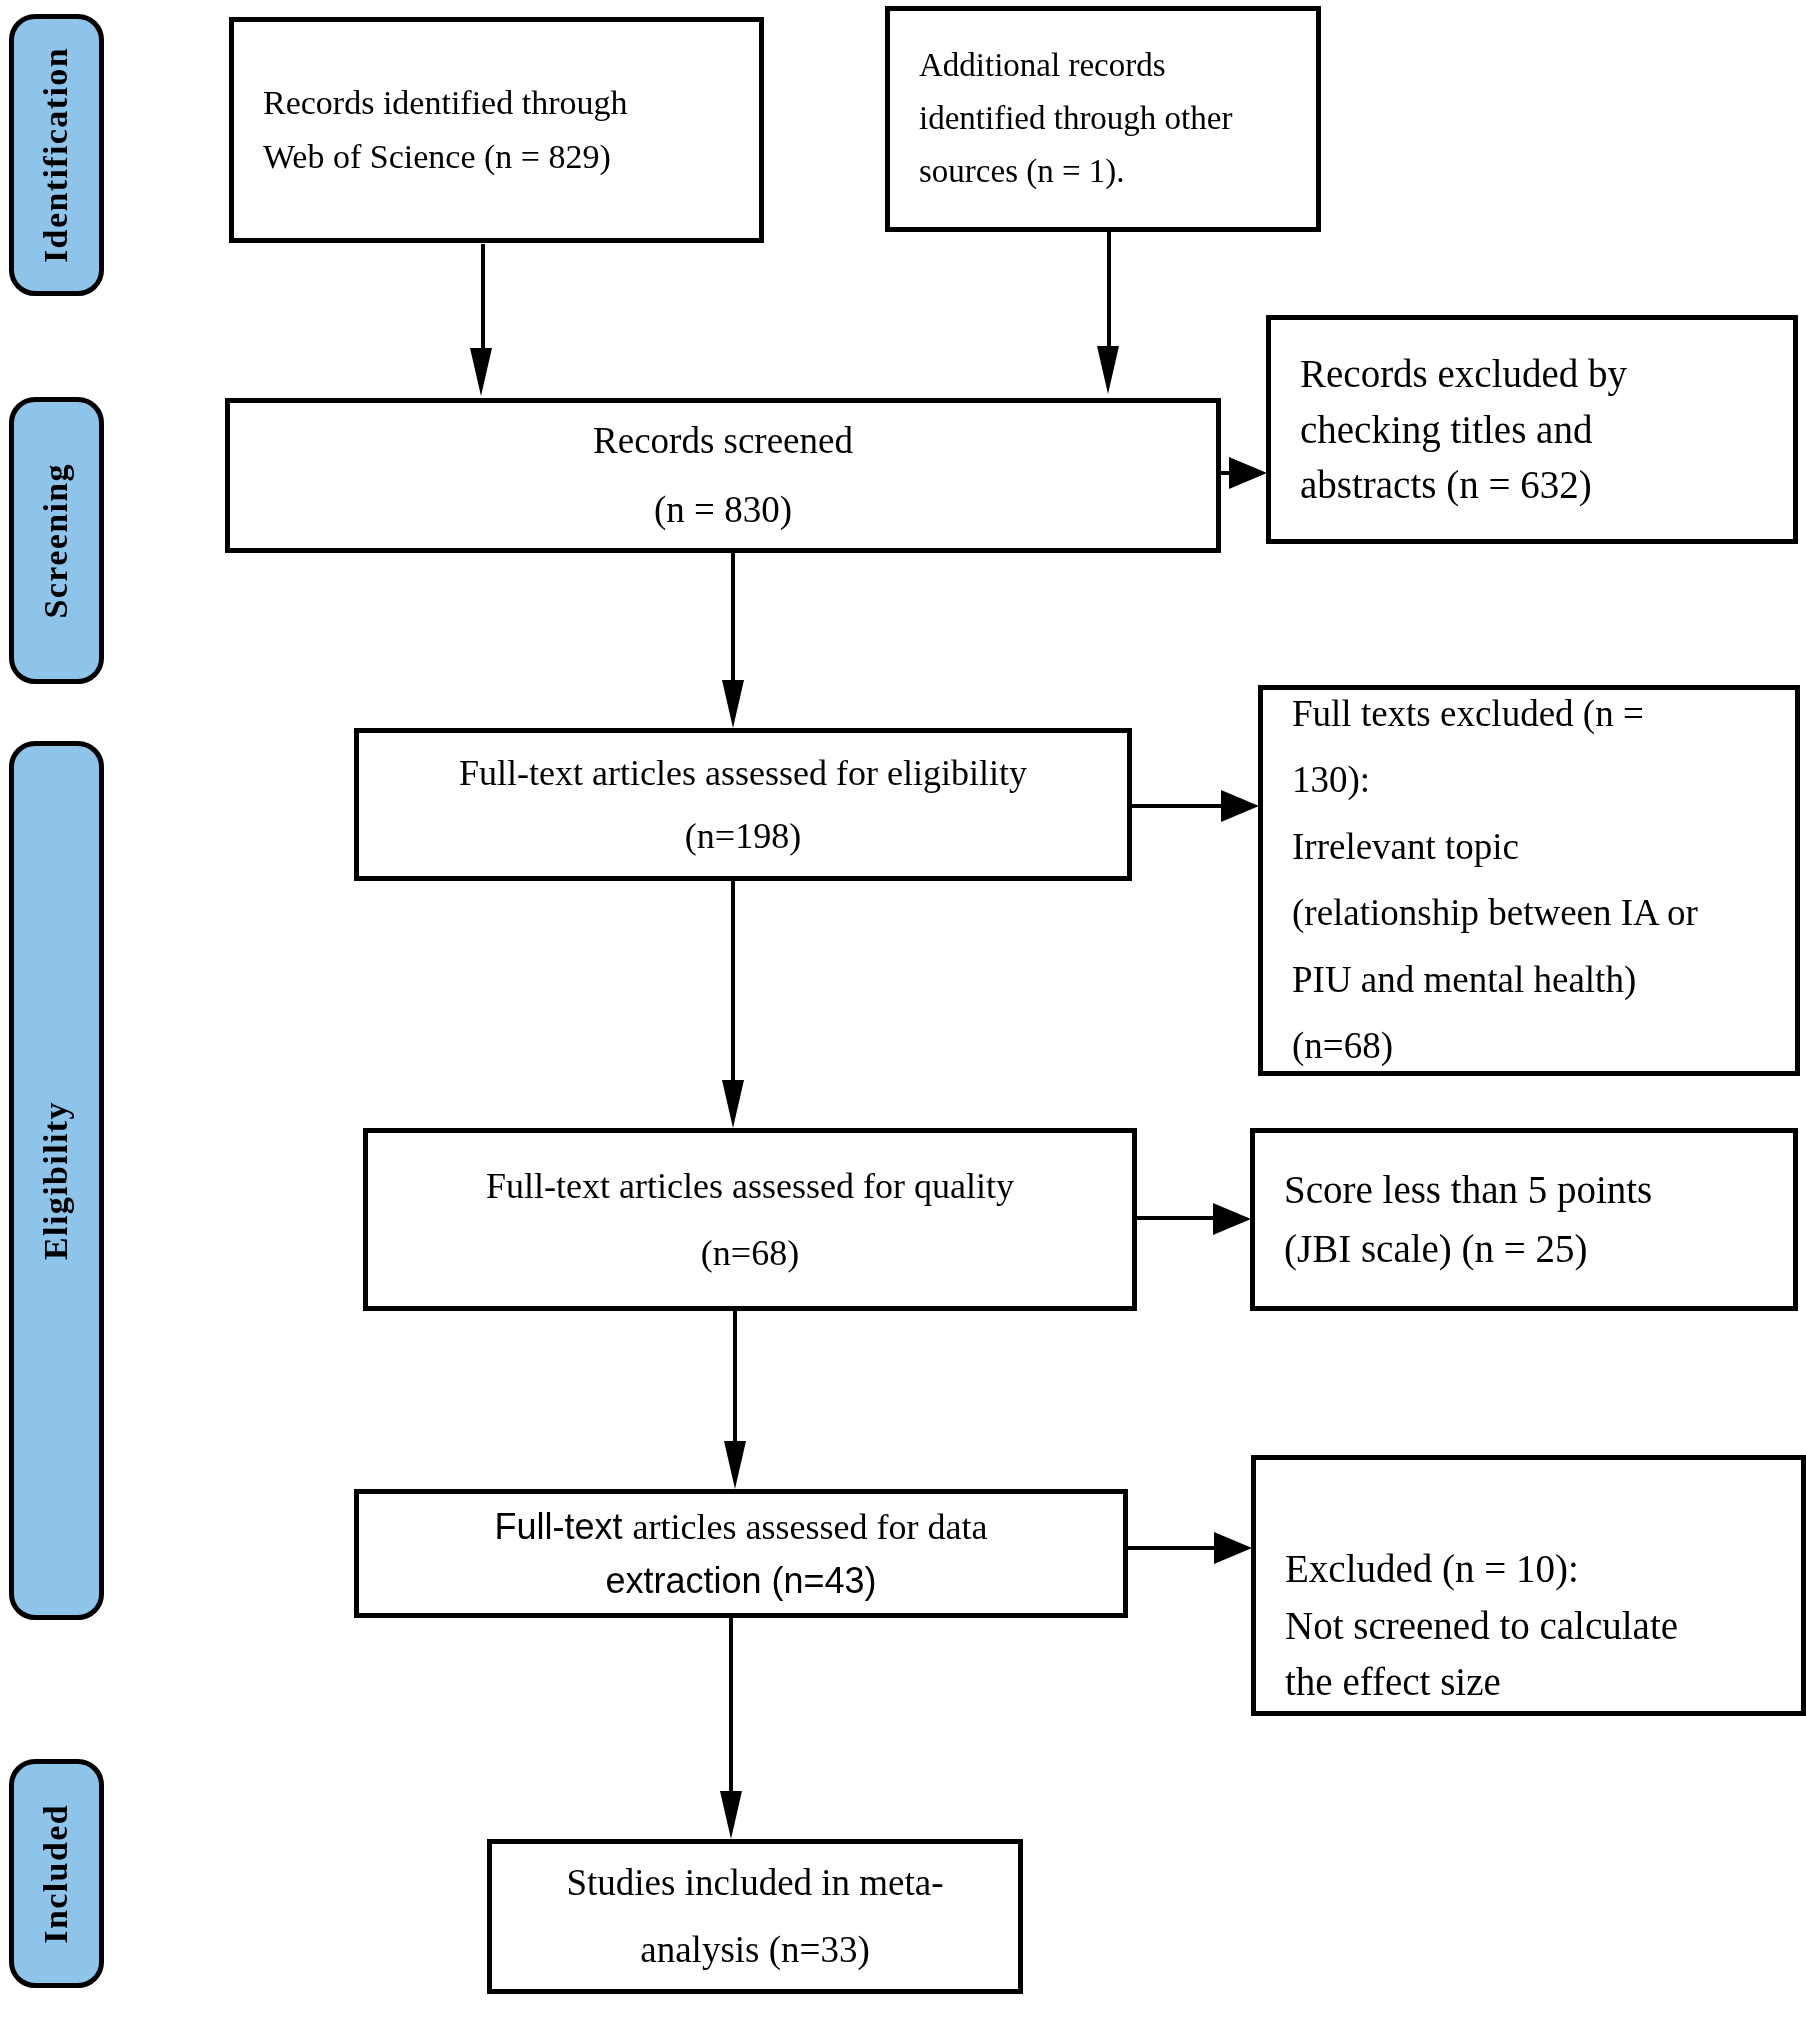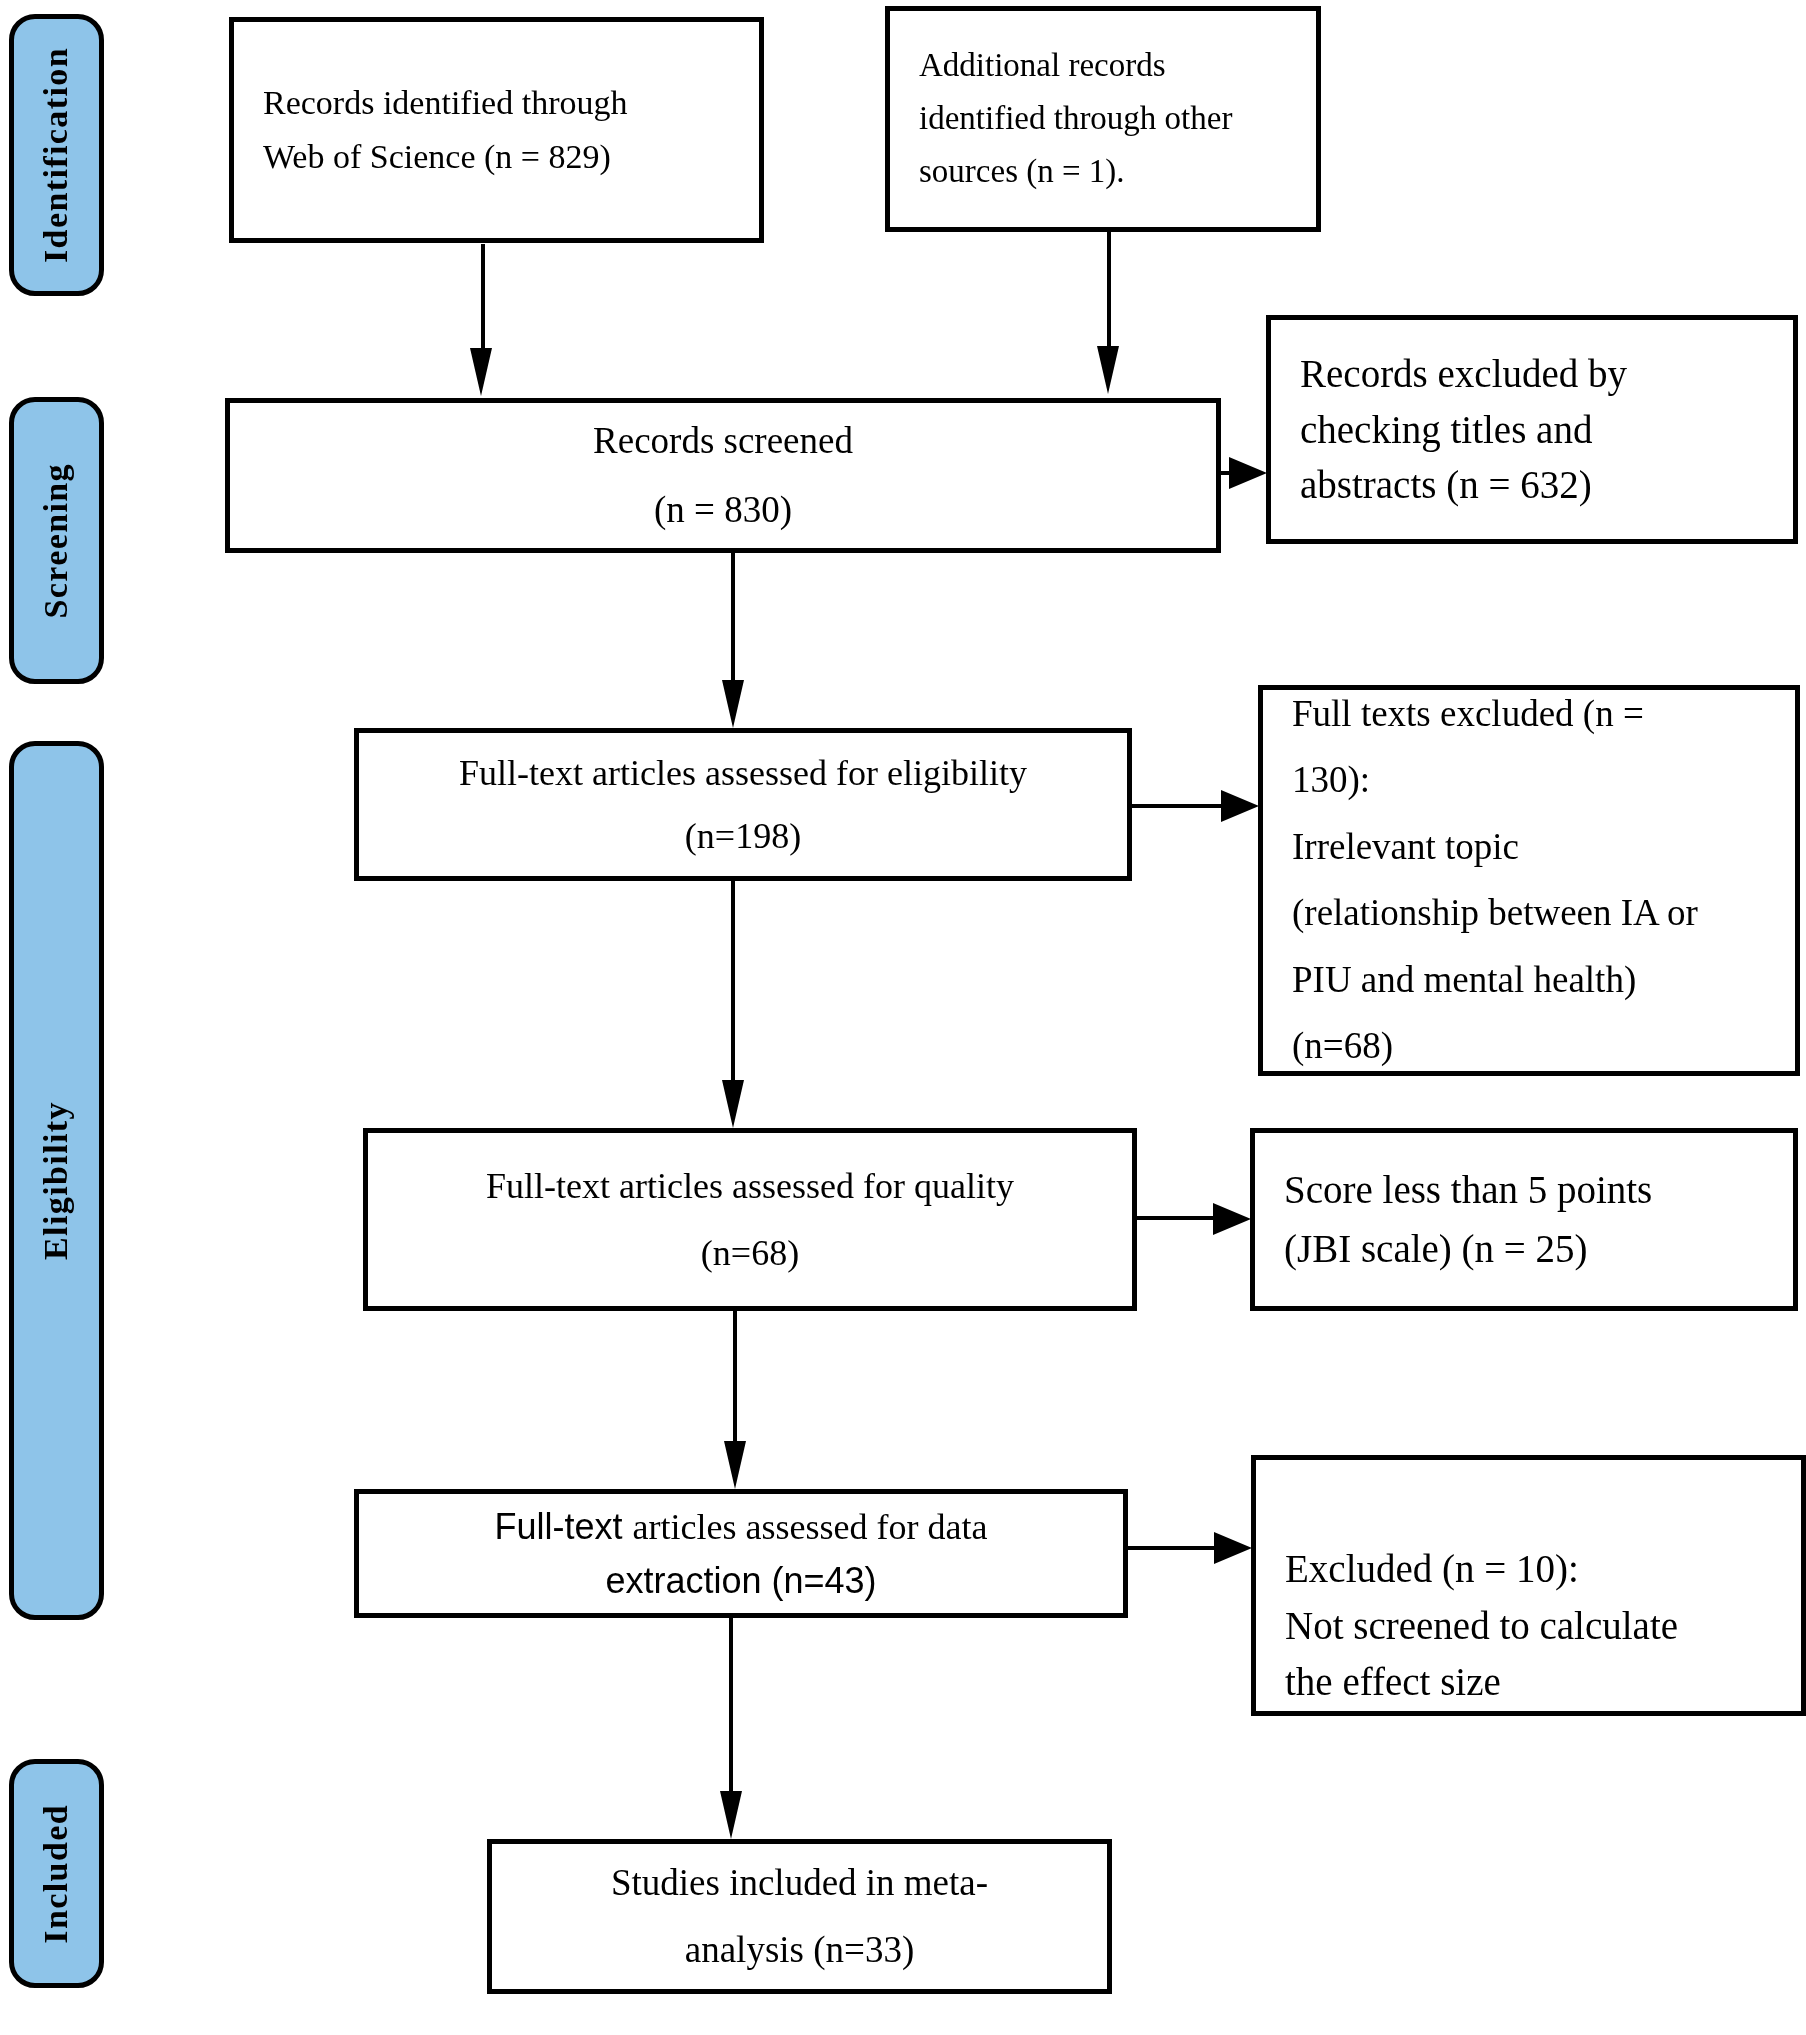--- a/index.html
+++ b/index.html
@@ -127,21 +127,21 @@
     <span class="line"><span class="sans">Full-text </span><span>articles assessed for data</span></span>
     <span class="line sans">extraction (n=43)</span>
   </div>
 
   <div class="box leftal" style="left:1251px; top:1455px; width:555px; height:261px; font-size:39px; line-height:1.45;justify-content:flex-end;">
     <span class="line">Excluded (n = 10):</span>
     <span class="line">Not screened to calculate</span>
     <span class="line">the effect size</span>
   </div>
 
-  <div class="box center" style="left:487px; top:1839px; width:625px; height:155px; font-size:37px; line-height:1.8;">
+  <div class="box center" style="left:487px; top:1839px; width:536px; height:155px; font-size:37px; line-height:1.8;">
     <span class="line">Studies included in meta-</span>
     <span class="line">analysis (n=33)</span>
   </div>
 
   <div class="vline" style="left:481px; top:244px; height:110px;"></div>
   <div class="head-down" style="left:470px; top:348px;"></div>
 
   <div class="vline" style="left:1107px; top:232px; height:119px;"></div>
   <div class="head-down" style="left:1097px; top:346px;"></div>
 

